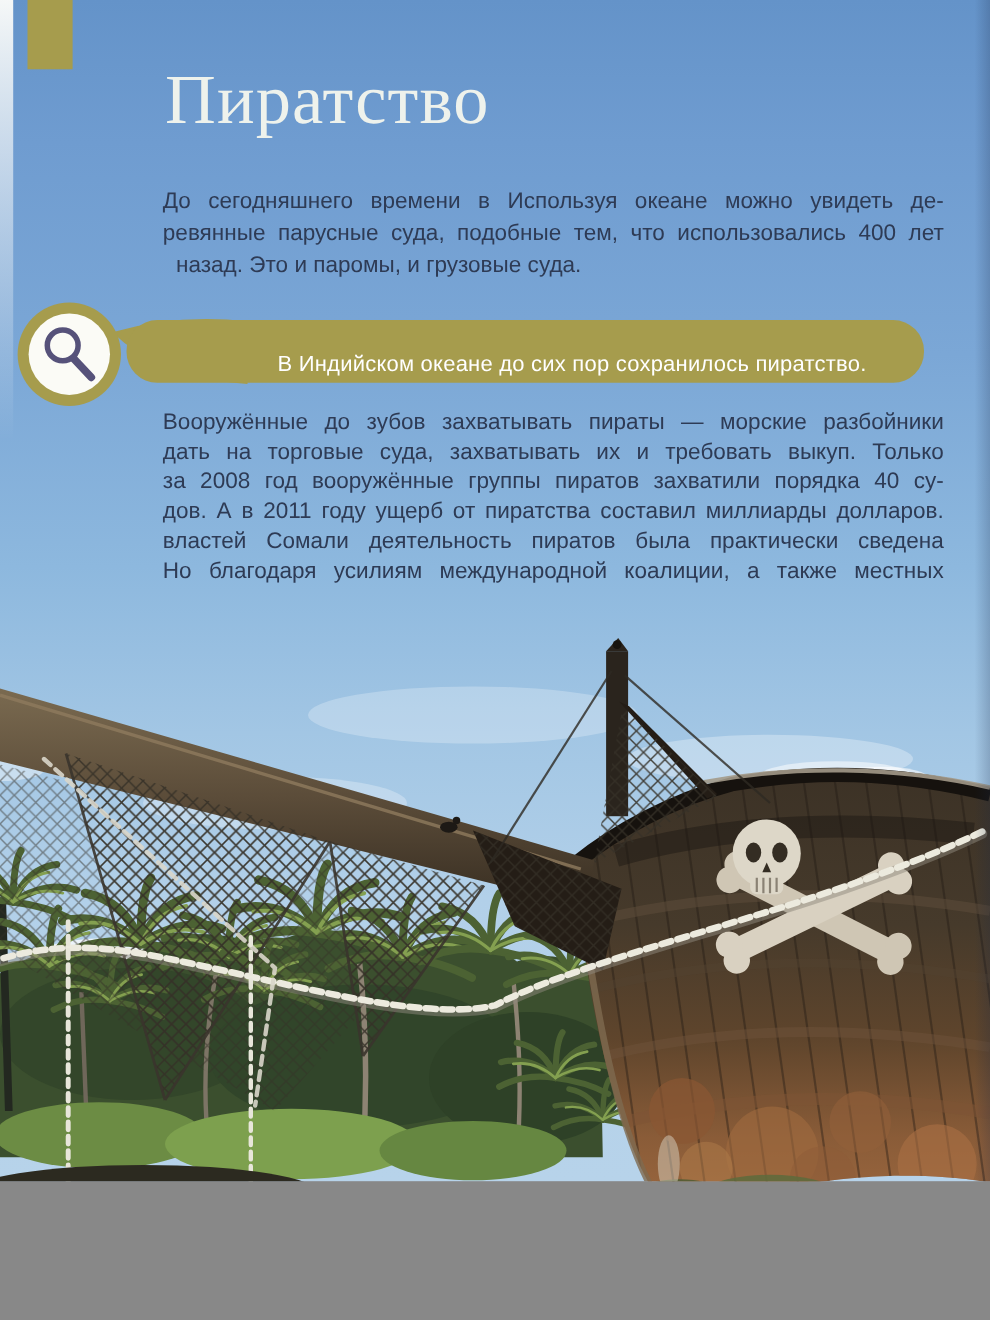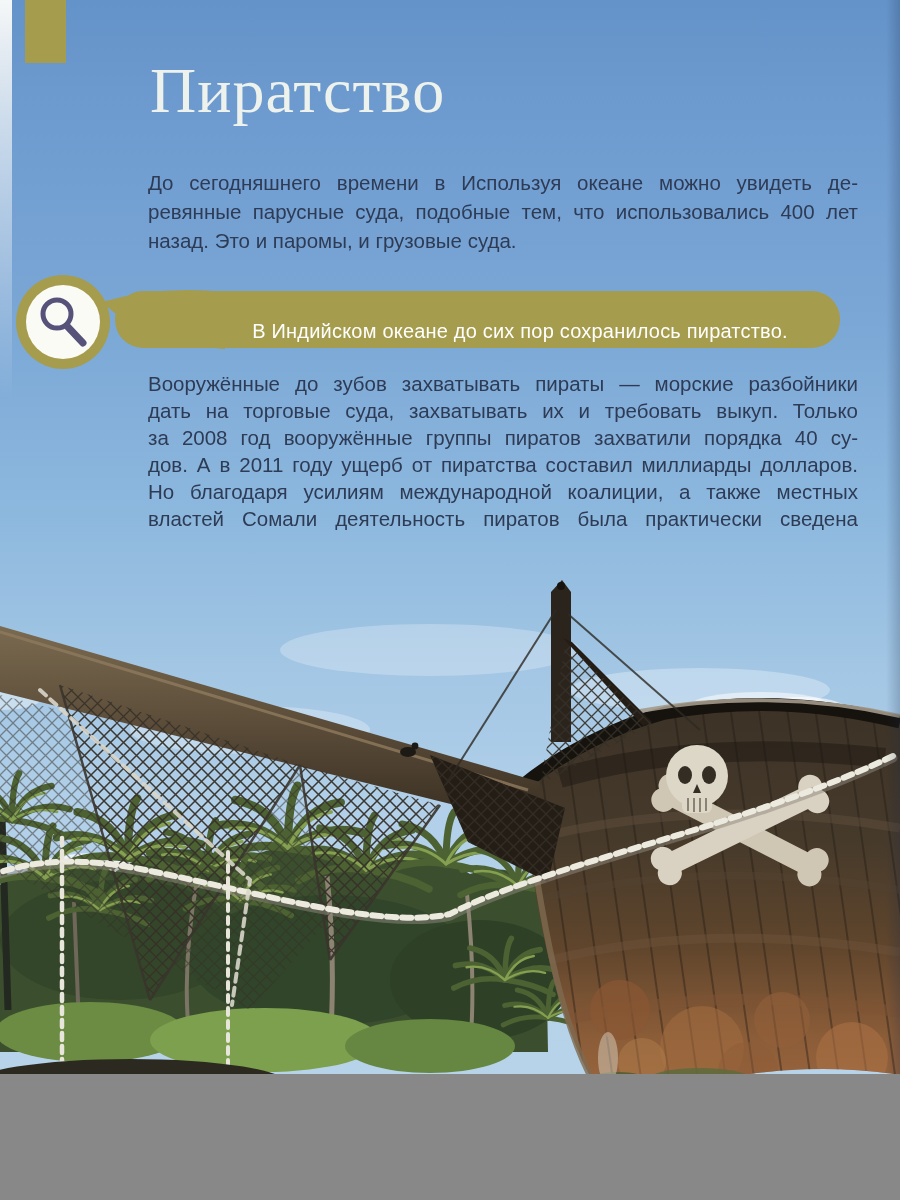--- a/index.html
+++ b/index.html
@@ -14,21 +14,21 @@
     background:linear-gradient(180deg,rgba(253,253,250,.95),rgba(253,253,250,0));}
   .right-shade{position:absolute;right:0;top:0;width:14px;height:1200px;
     background:linear-gradient(270deg,rgba(25,40,70,.22),rgba(25,40,70,0));}
   .page-title{
     position:absolute;left:150px;top:54px;
     font-family:"Liberation Serif", serif;font-size:64px;font-weight:400;
     color:#eef2ec;letter-spacing:1px;
   }
   .para{position:absolute;left:148px;width:710px;color:#2e3b55;}
   .para .ln{font-size:20.5px;line-height:29px;text-align:justify;text-align-last:justify;white-space:normal;}
-  .para .ln.last{text-align-last:left;}
+  .para .ln.last{text-align-last:left;margin-left:12px;}
   #intro{top:168px;}
   #body-text{top:370px;}
   #body-text .ln{line-height:27px;}
   
   .callout-svg{position:absolute;left:10px;top:272px;}
   .callout-text{
     position:absolute;left:205px;top:304px;width:630px;height:55px;
     display:flex;align-items:center;justify-content:center;
     color:#ffffff;font-size:20px;font-weight:normal;letter-spacing:.2px;
   }
@@ -77,22 +77,22 @@
       <path d="M57,54 L73,71" stroke-width="7"></path>
     </g>
   </svg>
   <div class="callout-text">В Индийском океане до сих пор сохранилось пиратство.</div>
 
   <div id="body-text" class="para">
     <div class="ln">Вооружённые до зубов захватывать пираты — морские разбойники</div>
     <div class="ln">дать на торговые суда, захватывать их и требовать выкуп. Только</div>
     <div class="ln">за 2008 год вооружённые группы пиратов захватили порядка 40 су-</div>
     <div class="ln">дов. А в 2011 году ущерб от пиратства составил миллиарды долларов.</div>
+    <div class="ln">властей Сомали деятельность пиратов была практически сведена</div>
     <div class="ln">Но благодаря усилиям международной коалиции, а также местных</div>
-    <div class="ln">властей Сомали деятельность пиратов была практически сведена</div>
   </div>
 
   <svg class="photo-svg" width="900" height="620" viewBox="0 0 900 620">
     <defs>
       <pattern id="net" width="13" height="13" patternUnits="userSpaceOnUse">
         <path d="M0,0 L13,13 M13,0 L0,13" stroke="#353027" stroke-width="1.3" fill="none"></path>
       </pattern>
       <linearGradient id="hullGrad" x1="0" y1="0" x2="0" y2="1">
         <stop offset="0" stop-color="#3c3226"></stop>
         <stop offset=".35" stop-color="#463a2b"></stop>

